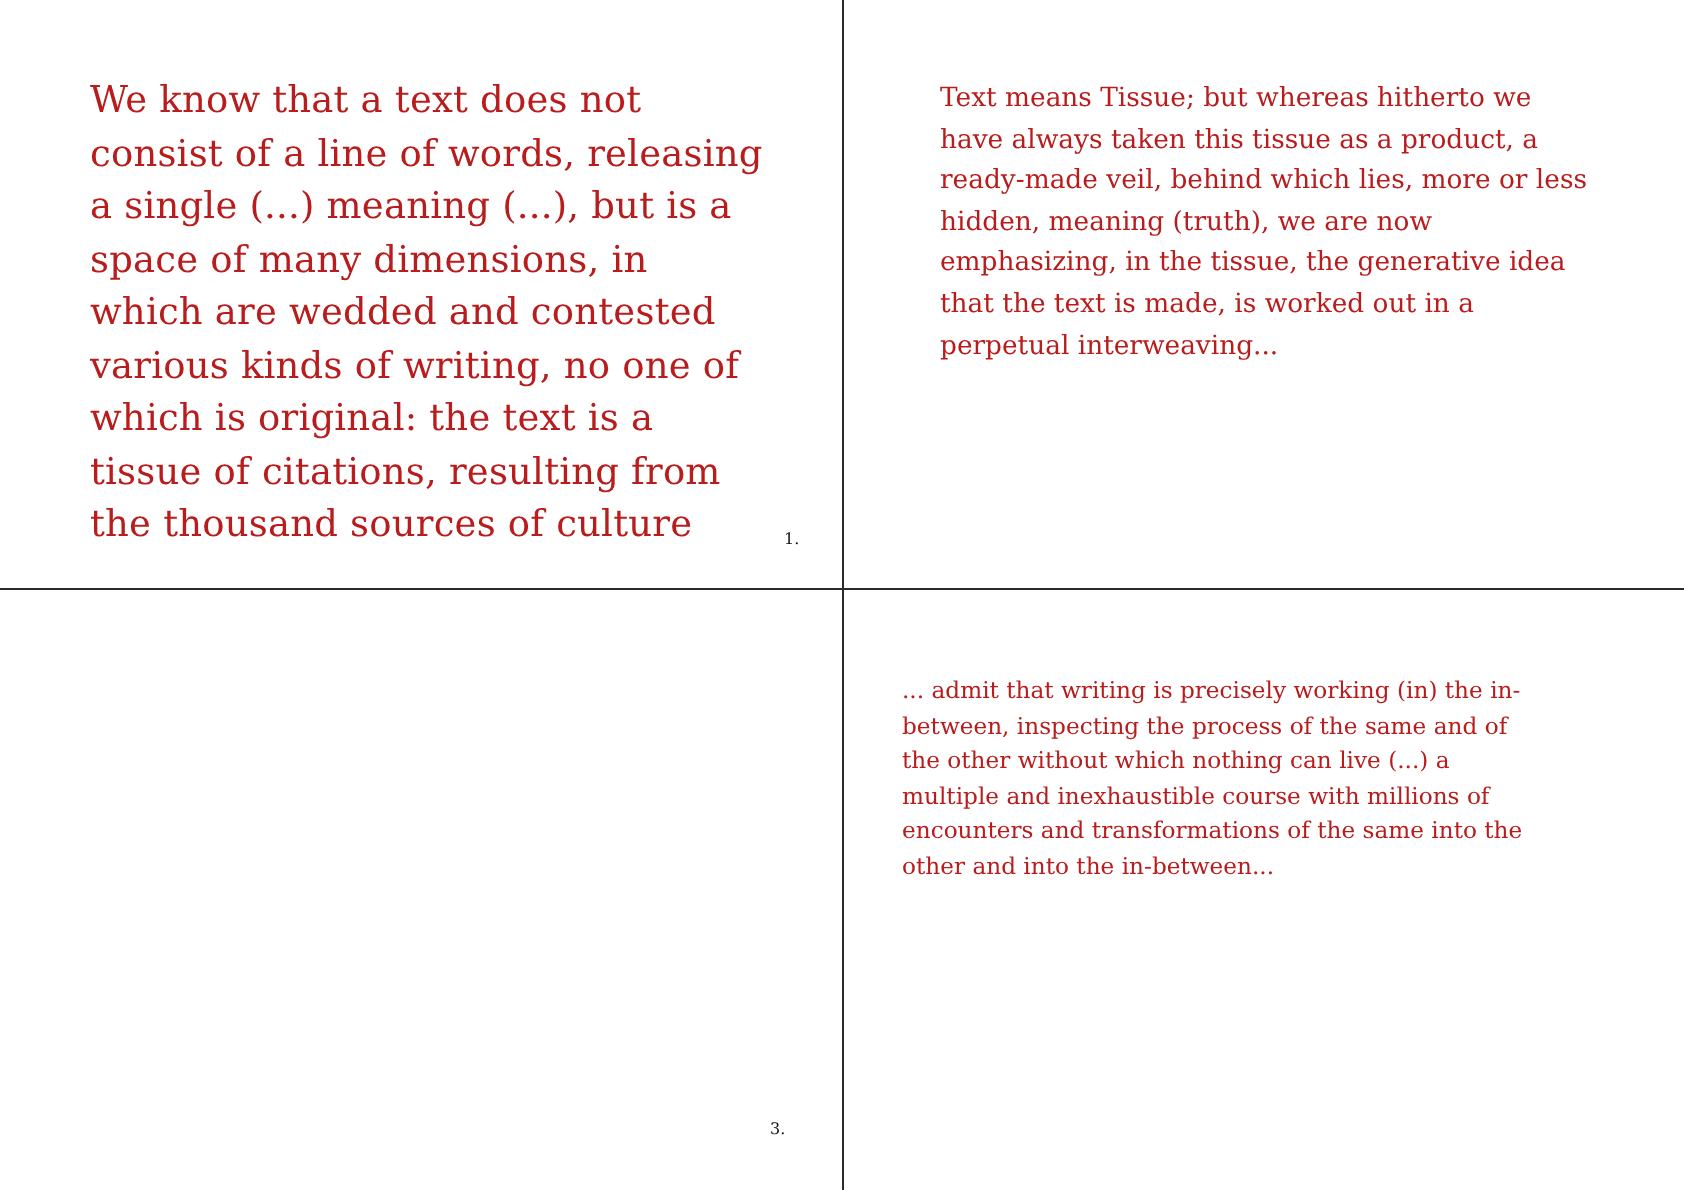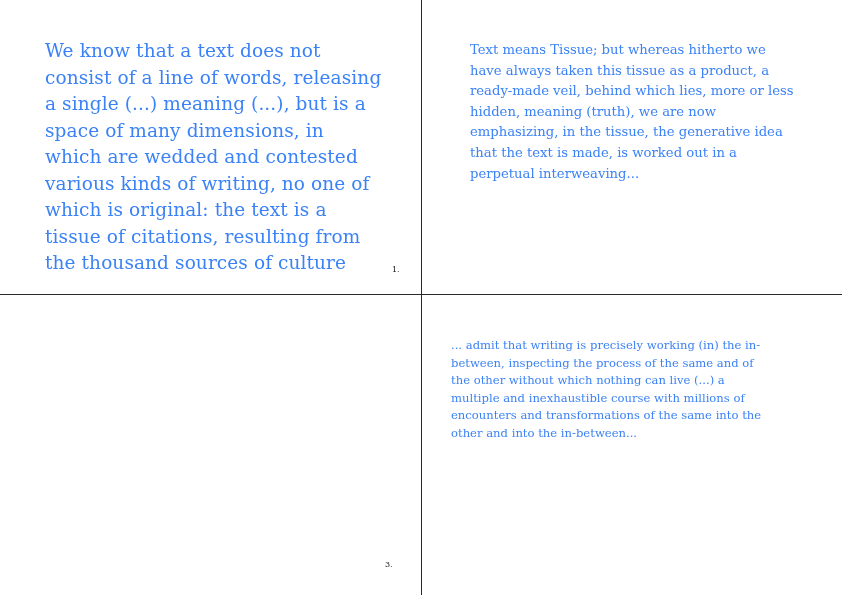--- a/index.html
+++ b/index.html
@@ -42,21 +42,21 @@
     box-sizing: border-box;
   }
   .q1 { left: 0;     top: 0;     width: 421px; height: 294px; }
   .q2 { left: 421px; top: 0;     width: 421px; height: 294px; }
   .q3 { left: 0;     top: 295px; width: 421px; height: 300px; }
   .q4 { left: 402px; top: 295px; width: 500px; height: 300px; }
 
   .body-text {
     position: absolute;
     white-space: pre-line;
-    color: #3b82f6;
+    color: #b91c1c;
   }
   
   .q1 .body-text {
     left: 45px;
     top: 38px;
     width: 340px;
     font-size: 18.5px;
     line-height: 26.5px;
     letter-spacing: 0.1px;
   }

